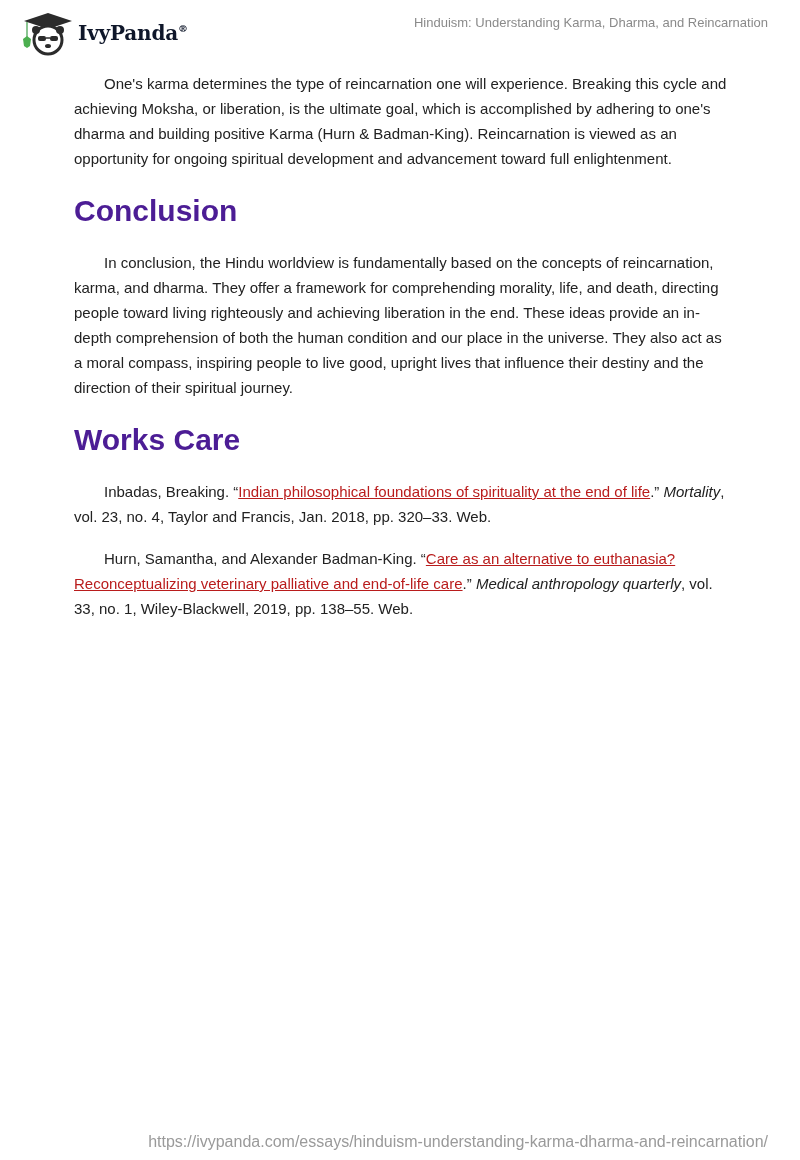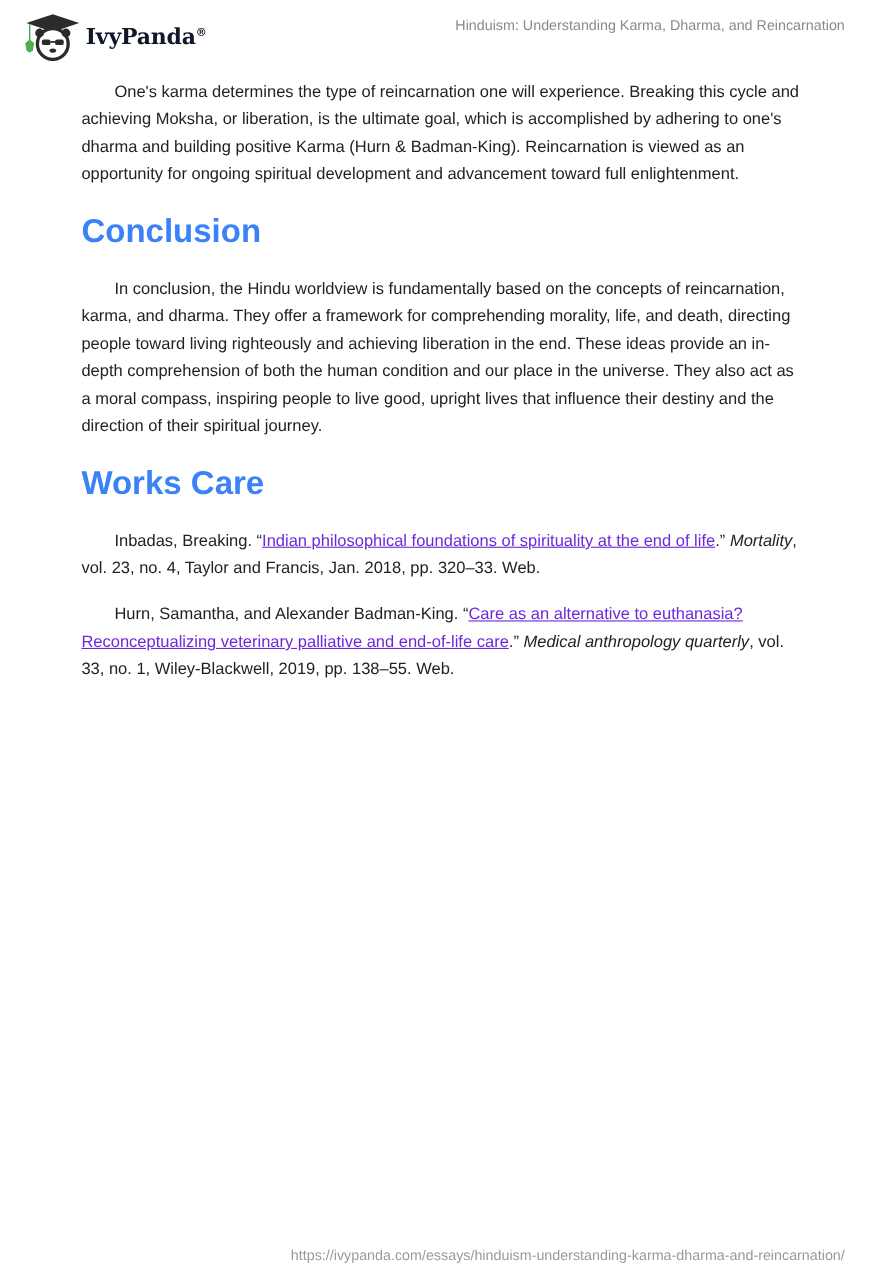--- a/index.html
+++ b/index.html
@@ -7,23 +7,23 @@
          font-family: "Liberation Sans", sans-serif; color: #222222; }
   .header { position: absolute; left: 0; top: 0; width: 800px; height: 60px; }
   .logo { position: absolute; left: 18px; top: 9px; display: flex; align-items: center; }
   .logo svg { width: 58px; height: 48px; }
   .logo-text { font-family: "DejaVu Serif", serif; font-weight: bold; font-size: 20px; color: #0f172a; margin-left: 2px; letter-spacing: -0.2px; }
   .logo-text sup { font-size: 10px; }
   .doc-title { position: absolute; right: 32px; top: 15px; font-size: 13px; color: #8a8a8a; }
   .content { position: absolute; left: 74px; top: 71px; width: 660px; }
   p { font-size: 15px; line-height: 25px; margin: 0 0 0 0; }
   p.indent { text-indent: 30px; }
-  h2 { font-size: 30px; font-weight: bold; margin: 0; line-height: 36px; color: #3b82f6; }
-  a { color: #6d28d9; text-decoration: underline; }
-  .footer-url { position: absolute; right: 32px; top: 1133px; font-size: 13px; color: #9a9a9a; }
+  h2 { font-size: 30px; font-weight: bold; margin: 0; line-height: 36px; color: #4c1d95; }
+  a { color: #b91c1c; text-decoration: underline; }
+  .footer-url { position: absolute; right: 32px; top: 1133px; font-size: 16px; color: #9a9a9a; }
 </style>
 </head>
 <body>
 
 <div class="header">
   <div class="logo">
     <svg viewBox="0 0 58 48">
       <polygon points="6,12 30,4 54,12 30,20" fill="#2b2b2b"></polygon>
       <line x1="9" y1="13" x2="9" y2="30" stroke="#3ea04a" stroke-width="1.2"></line>
       <path d="M5 30 L9 27 L13 30 L12 37 L9 39 L6 37 Z" fill="#4caf50"></path>

